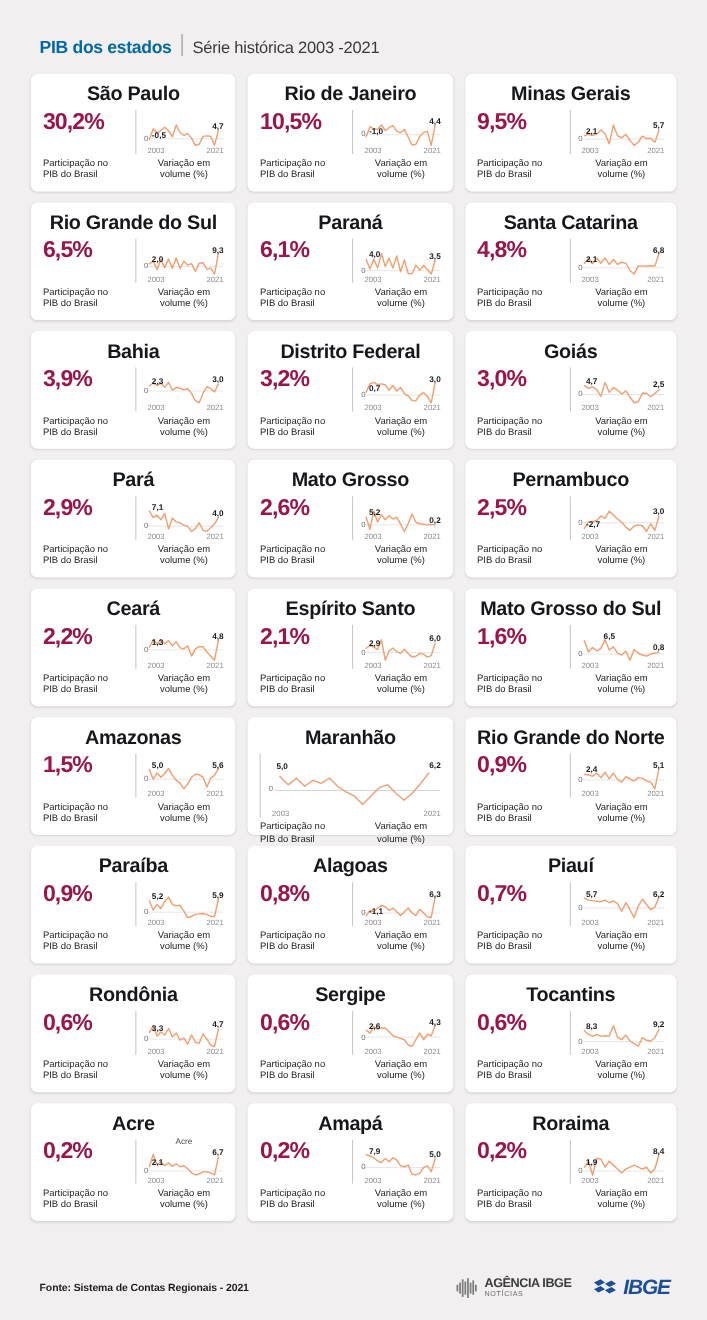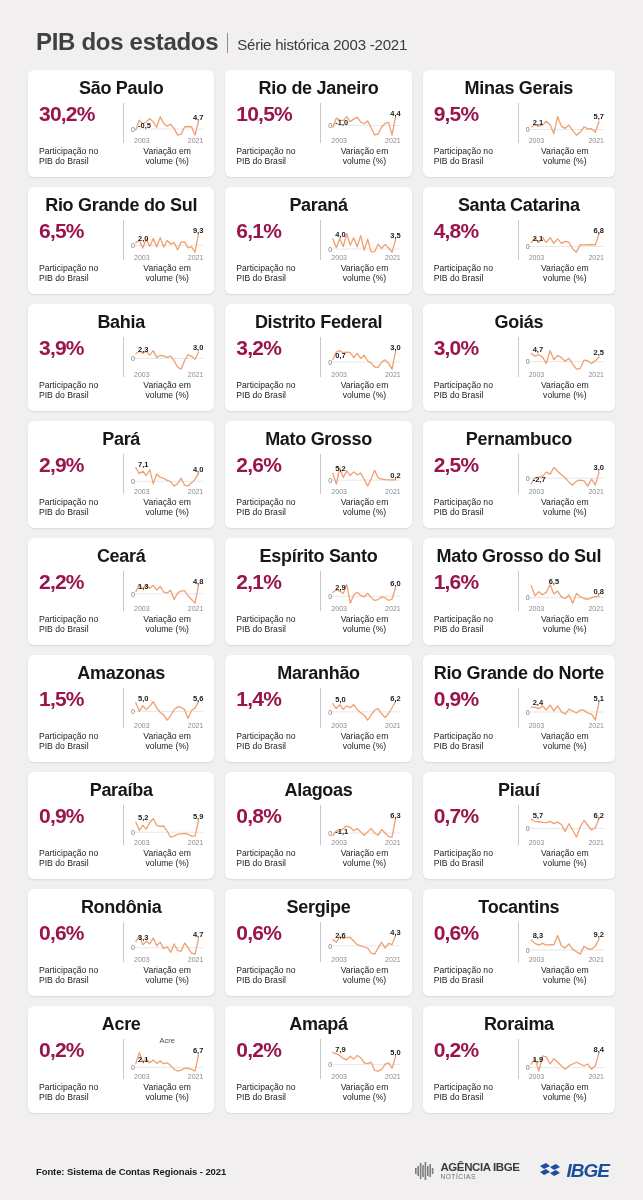--- a/index.html
+++ b/index.html
@@ -8,21 +8,21 @@
     background:#f2eff0;
     font-family:"Liberation Sans", sans-serif;
     -webkit-font-smoothing:antialiased;
     overflow:hidden;
   }
   .page{position:relative;width:643px;height:1200px;box-sizing:border-box;}
 
   
   .header{padding:28px 0 14px 36px;display:flex;align-items:baseline;}
   .header .title{
-    font-size:24px;font-weight:bold;color:#404040;letter-spacing:-0.3px;
+    font-size:16px;font-weight:bold;color:#0369a1;letter-spacing:-0.3px;
   }
   .header .divider{
     display:inline-block;width:1px;height:20px;background:#8d8d8d;
     margin:0 9px;position:relative;top:3px;
   }
   .header .subtitle{font-size:15px;color:#3a3a3a;font-weight:normal;letter-spacing:-0.2px;}
 
   
   .grid{
     display:grid;
@@ -659,23 +659,20 @@
           <div class="cap-sep"></div>
           <div class="cap-right">
             <div>Variação em</div>
             <div>volume (%)</div>
           </div>
         </div>
       </div>
       <div class="card">
         <div class="card-title">Maranhão</div>
         <div class="card-body">
-          <div class="left-col">
-            <div class="pct">1,4%</div>
-          </div>
           <div class="vsep"></div>
           <div class="right-col">
             <div class="spark-extra-label"></div>
             <div class="spark-wrap">
               <svg viewBox="0 0 120 40" preserveAspectRatio="none">
                 <line x1="4" x2="120" y1="21.17857142857143" y2="21.17857142857143" stroke="#d7d7d7" stroke-width="0.8"></line>
                 <path d="M8.00 11.36 L13.78 17.25 L19.56 12.73 L25.33 18.23 L31.11 14.11 L36.89 16.27 L42.67 12.54 L48.44 18.43 L54.22 22.16 L60.00 25.11 L65.78 31.00 L71.56 25.11 L77.33 19.21 L83.11 17.25 L88.89 23.14 L94.67 28.05 L100.44 23.14 L106.22 16.27 L112.00 9.00" fill="none" stroke="#f0a070" stroke-width="1.3" stroke-linejoin="round" stroke-linecap="round" vector-effect="non-scaling-stroke"></path>
               </svg>
               <div class="lbl lbl-start" style="top: 2.39286%;">5,0</div>
               <div class="lbl lbl-end" style="top: 0%;">6,2</div>

